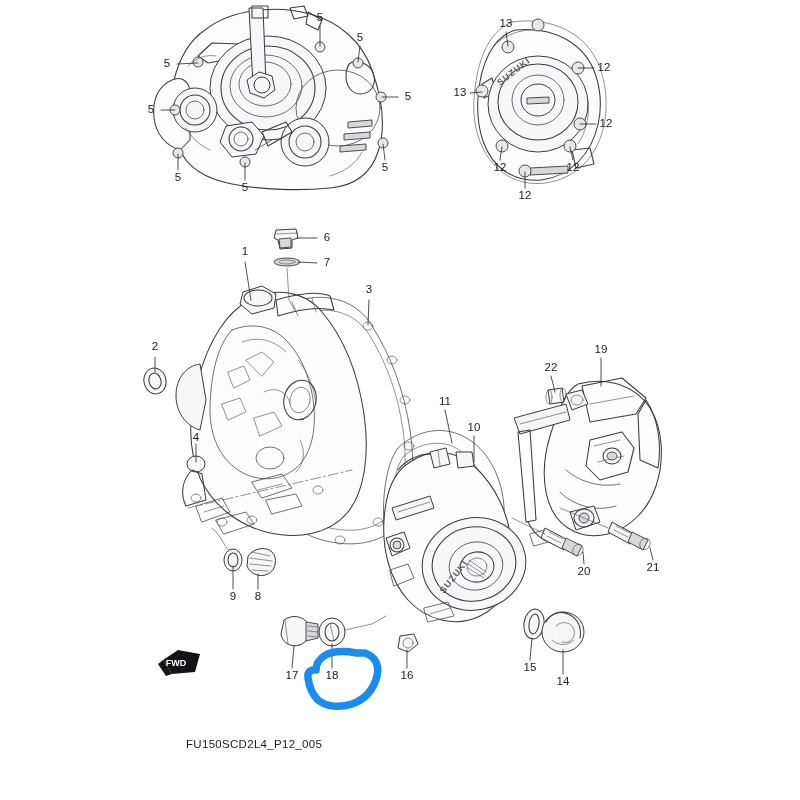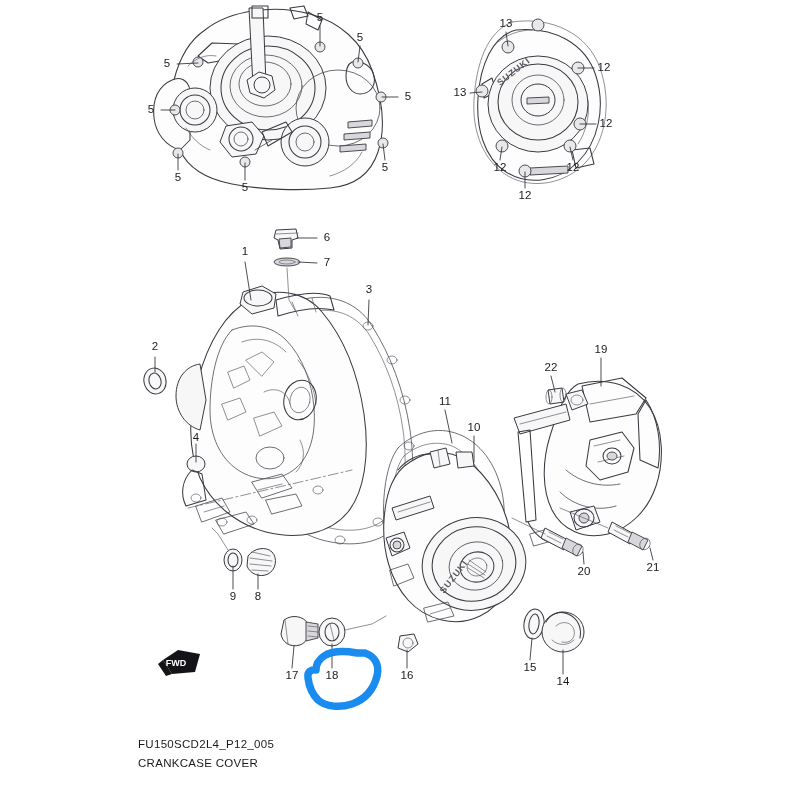--- a/index.html
+++ b/index.html
@@ -64,20 +64,21 @@
     left: 138px;
     top: 735px;
   }
   .caption-line {
     font-family: "Liberation Sans", sans-serif;
     font-size: 11.5px;
     color: #1b1b1f;
     letter-spacing: 0.3px;
     line-height: 19px;
     white-space: nowrap;
+    margin-left: 48px;
   }
 </style>
 </head>
 <body style="background: rgb(255, 255, 255);">
 
 <div id="diagram-root">
   <svg id="parts-svg" viewBox="0 0 800 800" xmlns="http://www.w3.org/2000/svg">
 
     <g>
 
@@ -595,15 +596,14 @@
     <g>
       <path d="M163,660 L178,650 L200,654 L195,672 L172,674 Z" fill="#141418"></path>
       <path d="M163,660 L172,674 L166,676 L158,664 Z" fill="#141418"></path>
       <text id="fwd-label" class="fwdArrowText" x="176" y="666" text-anchor="middle">FWD</text>
     </g>
 
   </svg>
 
   <div class="captionBlock">
     <div class="caption-line">FU150SCD2L4_P12_005</div>
-    <div class="caption-line">CRANKCASE COVER</div>
   </div>
 </div>
 
 </body></html>

